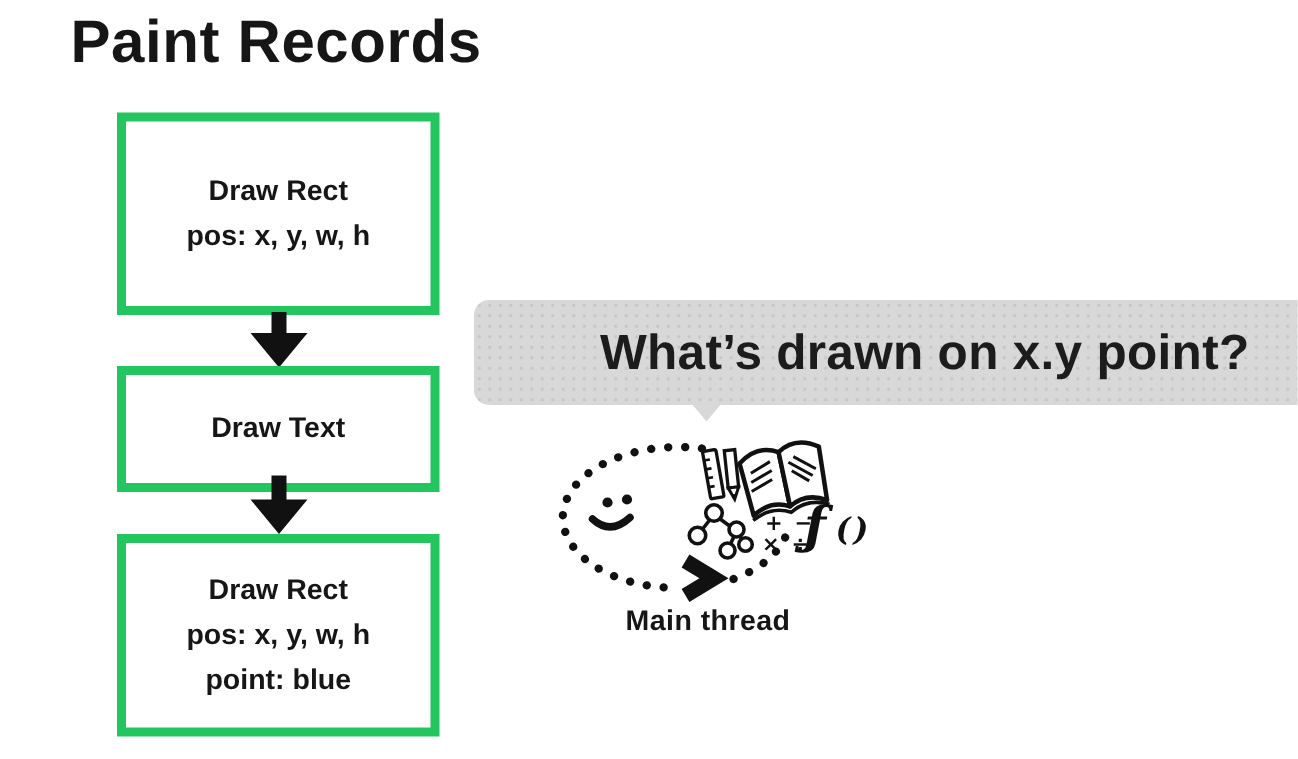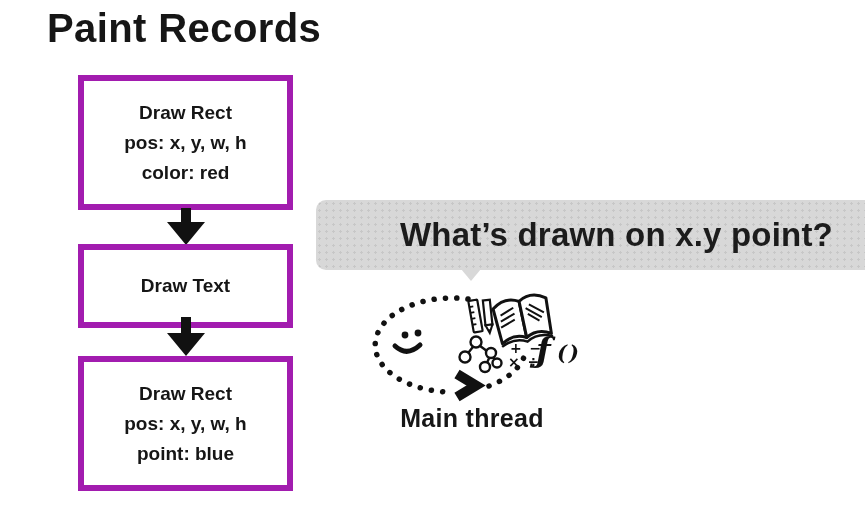--- a/index.html
+++ b/index.html
@@ -20,21 +20,21 @@
     font-weight: bold;
     letter-spacing: 0.4px;
     color: #161616;
   }
 
   .flow-box {
     position: absolute;
     left: 78px;
     width: 215px;
     box-sizing: border-box;
-    border: 6px solid #a21caf;
+    border: 6px solid #22c55e;
     background: #fff;
     display: flex;
     flex-direction: column;
     justify-content: center;
     align-items: center;
     text-align: center;
   }
   .flow-box .line {
     font-size: 19px;
     font-weight: bold;
@@ -97,21 +97,21 @@
     position: absolute;
     left: 352px; top: 280px;
     width: 250px; height: 132px;
   }
 
   .main-thread-label {
     position: absolute;
     left: 357px; top: 404px;
     width: 230px;
     text-align: center;
-    font-size: 25px;
+    font-size: 19px;
     font-weight: bold;
     letter-spacing: 0.3px;
     color: #161616;
   }
 
   .math-text {
     font-family: "DejaVu Sans", sans-serif;
     font-weight: bold;
     font-size: 14px;
     letter-spacing: 1.5px;
@@ -127,21 +127,20 @@
 </head>
 <body>
 
 <div class="slide">
 
   <div class="title">Paint Records</div>
 
   <div class="flow-box" id="box1">
     <div class="line">Draw Rect</div>
     <div class="line">pos: x, y, w, h</div>
-    <div class="line">color: red</div>
   </div>
 
   <div class="arrow" id="arrow1">
     <div class="shaft"></div>
     <div class="head"></div>
   </div>
 
   <div class="flow-box" id="box2">
     <div class="line">Draw Text</div>
   </div>

